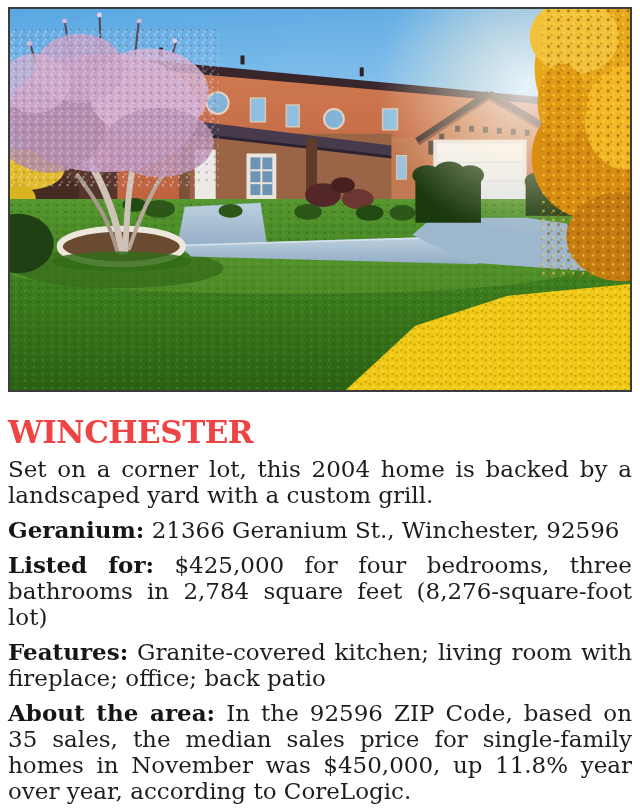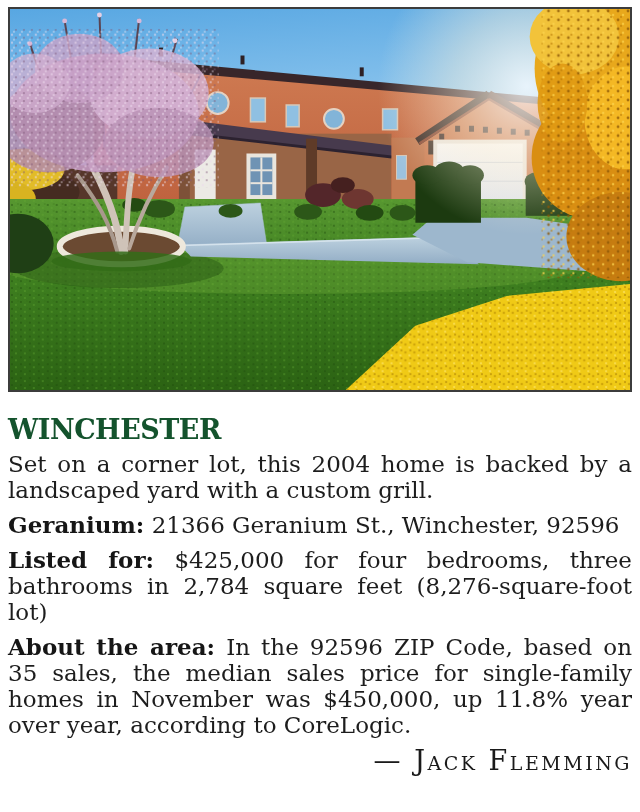--- a/index.html
+++ b/index.html
@@ -14,25 +14,25 @@
   .photo-frame{
     margin:7px 8px 0;
     width:624px;height:385px;
     border:2px solid #3c3c3c;
     box-sizing:border-box;
     background:#9cc4e4;
   }
   .photo-frame svg{display:block;width:100%;height:100%;}
   .article{margin:24px 8px 0;}
   .headline{
-    font-size:27px;
+    font-size:31px;
     line-height:1.05;
     letter-spacing:-0.5px;
     font-weight:bold;
-    color:#14532d;
+    color:#ef4444;
     margin:0 0 2px;
   }
   .article p{
     margin:9px 0 0;
     font-size:23px;
     line-height:26px;
     text-align:justify;
     color:#1d1d1d;
   }
   .article p.intro{margin-top:7px;}
@@ -251,19 +251,20 @@
 
   <article class="article">
     <h1 class="headline">WINCHESTER</h1>
 
     <p class="intro"><span>Set on a corner lot, this 2004 home is backed by a landscaped yard with a custom grill.</span></p>
 
     <p><b>Geranium:</b> <span>21366 Geranium St., Winchester, 92596</span></p>
 
     <p><b>Listed for:</b> <span>$425,000 for four bedrooms, three bathrooms in 2,784 square feet (8,276-square-foot lot)</span></p>
 
+    <p><b>Features:</b> <span>Granite-covered kitchen; living room with fireplace; office; back patio</span></p>
 
     <p><b>About the area:</b> <span>In the 92596 ZIP Code, based on 35 sales, the median sales price for single-family homes in November was $450,000, up 11.8% year over year, according to CoreLogic.</span></p>
 
     <div class="byline">— Jack Flemming</div>
   </article>
 
 </div>
 
 </body></html>

